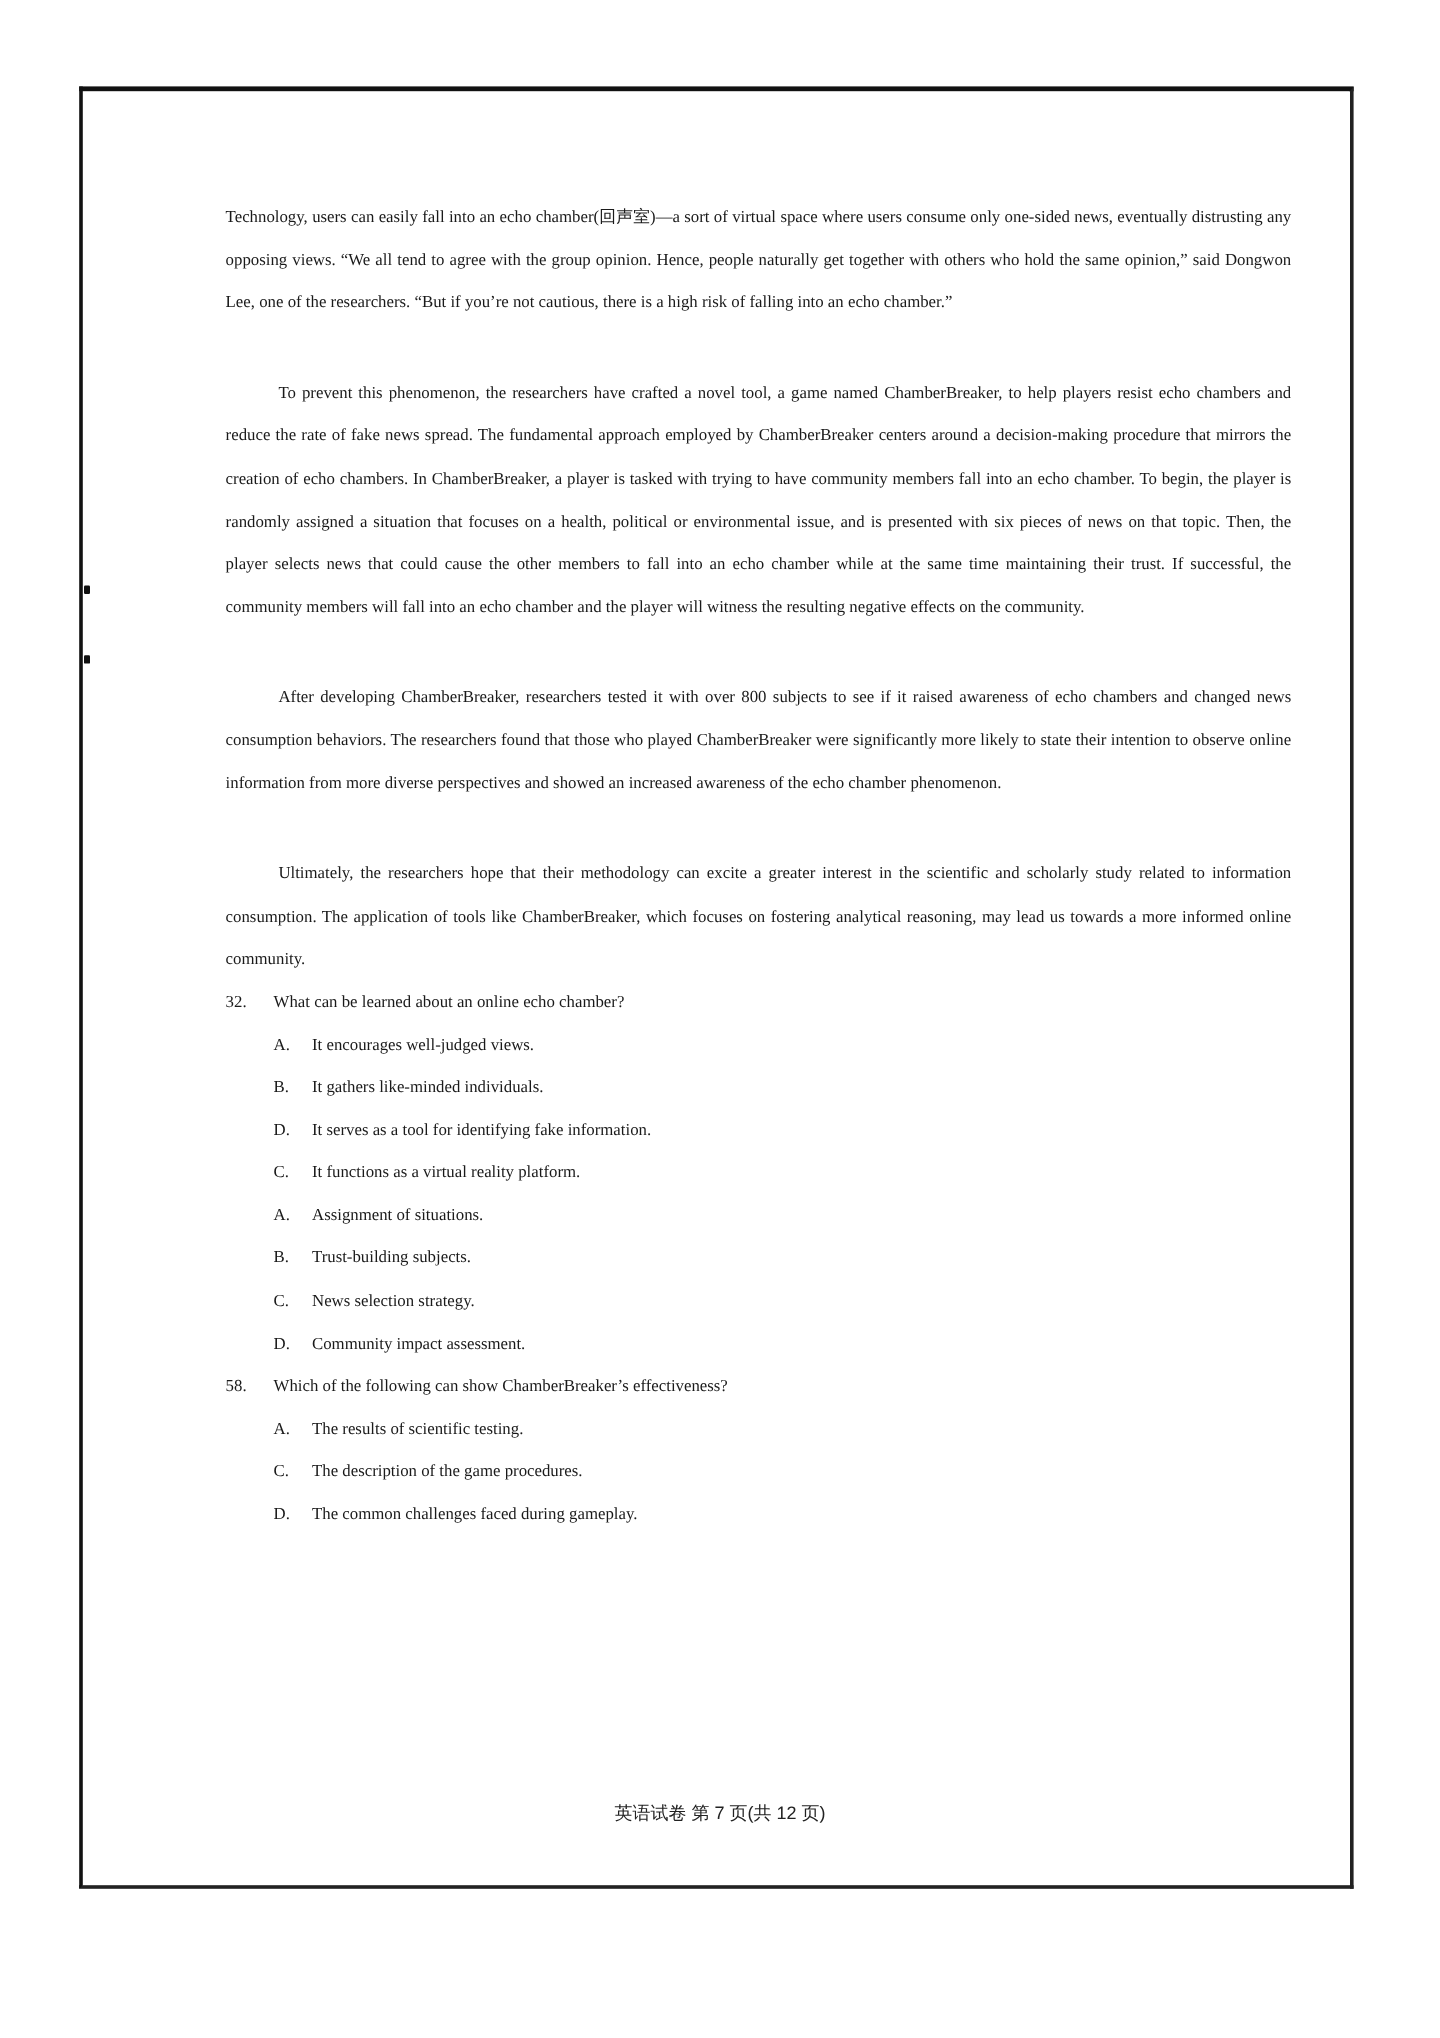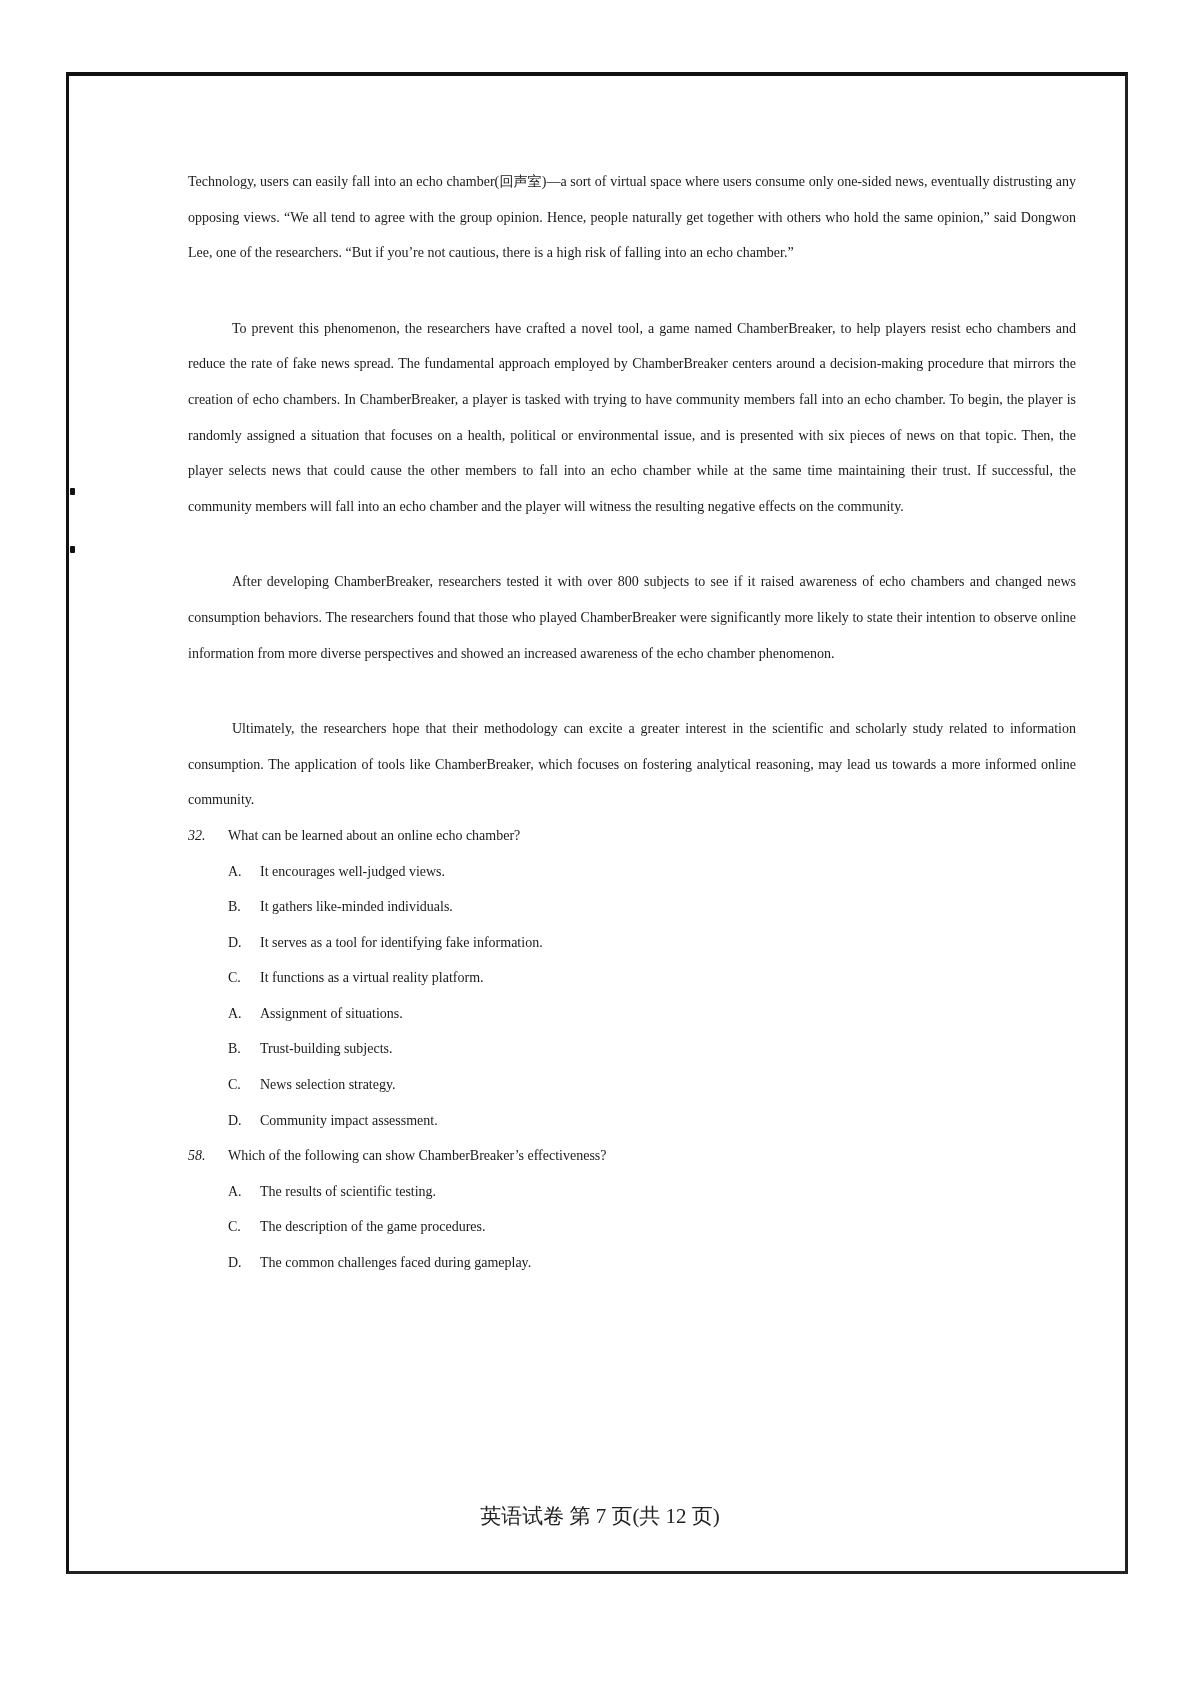--- a/index.html
+++ b/index.html
@@ -54,21 +54,20 @@
     }
     .question {
       margin: 0;
     }
     .q-stem {
       display: block;
     }
     .q-num {
       display: inline-block;
       width: 40px;
-      font-style: italic;
     }
     .options {
       padding-left: 40px;
     }
     .option {
       display: block;
     }
     .option-letter {
       display: inline-block;
       width: 32px;
@@ -76,23 +75,23 @@
     .options.two-col .option {
       display: inline-block;
       width: 428px;
     }
     .footer {
       position: absolute;
       left: 0;
       width: 1200px;
       top: 1502px;
       text-align: center;
-      font-size: 21px;
+      font-size: 15px;
       color: #222;
-      font-family: Liberation Serif, serif;
+      font-family: Liberation Sans, sans-serif;
     }
   </style>
 </head>
 <body>
 
 <div class="page-frame"></div>
 <div class="scan-tick" style="top:488px"></div>
 <div class="scan-tick" style="top:546px"></div>
 
 <div class="content">

